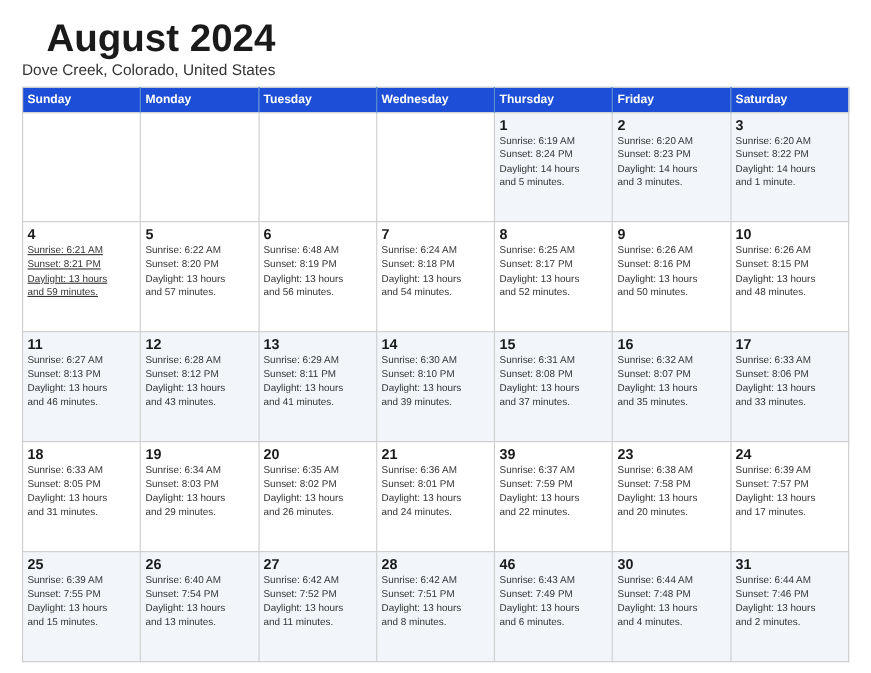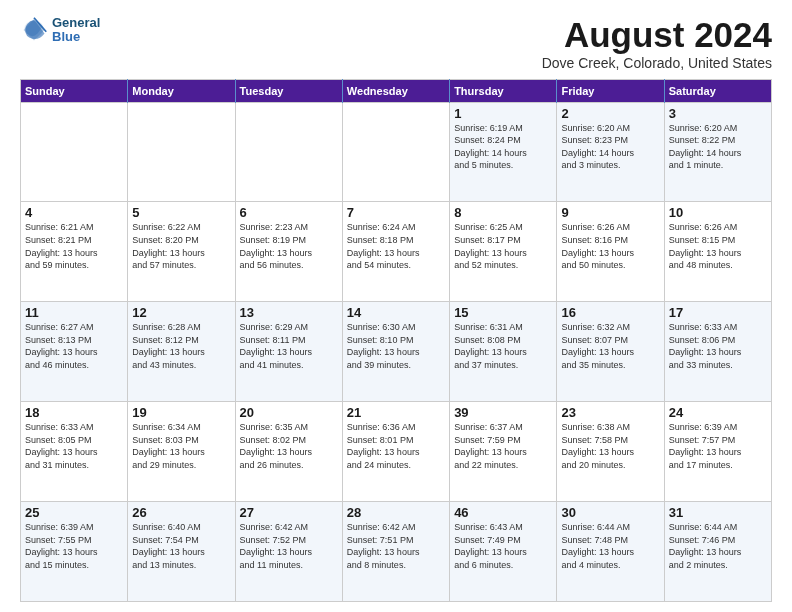--- a/index.html
+++ b/index.html
@@ -53,21 +53,21 @@
       font-weight: normal;
     }
     .calendar {
       flex: 1;
       border: 1px solid #ccc;
       border-collapse: collapse;
       width: 100%;
       table-layout: fixed;
     }
     .calendar thead tr {
-      background-color: #4c1d95;
+      background-color: #1d4ed8;
     }
     .calendar thead th {
       color: white;
       font-size: 11px;
       font-weight: bold;
       padding: 5px 4px;
       text-align: left;
       border-right: 1px solid #5a8fcc;
     }
     .calendar thead th:last-child {
@@ -102,34 +102,20 @@
     }
     .empty {
       background-color: #fff !important;
     }
   </style>
 </head>
 <body>
 
 <div class="page">
   <div class="header">
-    <div class="logo">
-      <svg class="logo-icon" viewBox="0 0 32 32">
-        <rect x="0" y="0" width="32" height="32" fill="none"></rect>
-        <polygon points="16,4 28,16 16,28 4,16" fill="#2e6db4" opacity="0.3"></polygon>
-        <polygon points="16,2 30,18" fill="none" stroke="#2e6db4" stroke-width="2"></polygon>
-        <path d="M8,8 Q16,2 24,8 Q30,14 24,22 Q16,30 8,22 Q2,14 8,8Z" fill="#2e6db4" opacity="0.15"></path>
-        <path d="M12,6 Q20,4 26,12 L20,20 Q14,26 8,20 Q4,14 10,8Z" fill="#2e6db4" opacity="0.4"></path>
-        <path d="M16,4 L28,20 Q22,28 14,26 Q6,24 6,16 Q6,8 16,4Z" fill="#2e6db4" opacity="0.6"></path>
-      </svg>
-      <div>
-        <div class="logo-text" style="color:#1a5276;">General</div>
-        <div class="logo-text" style="color:#2e6db4;">Blue</div>
-      </div>
-    </div>
     <div class="title-section">
       <div class="main-title">August 2024</div>
       <div class="subtitle">Dove Creek, Colorado, United States</div>
     </div>
   </div>
 
   <table class="calendar">
     <thead>
       <tr>
         <th>Sunday</th>
@@ -165,35 +151,35 @@
             <span class="day-num">3</span>
             <div class="day-info" style="white-space: pre-line;">Sunrise: 6:20 AM
 Sunset: 8:22 PM
 Daylight: 14 hours
 and 1 minute.</div>
           </td>
         </tr>
         <tr>
           <td>
             <span class="day-num">4</span>
-            <div class="day-info" style="white-space: pre-line;">Sunrise: 6:21 AM
+            <div class="day-info" style="white-space: pre-line; text-decoration: underline;">Sunrise: 6:21 AM
 Sunset: 8:21 PM
 Daylight: 13 hours
 and 59 minutes.</div>
           </td>
           <td>
             <span class="day-num">5</span>
             <div class="day-info" style="white-space: pre-line;">Sunrise: 6:22 AM
 Sunset: 8:20 PM
 Daylight: 13 hours
 and 57 minutes.</div>
           </td>
           <td>
             <span class="day-num">6</span>
-            <div class="day-info" style="white-space: pre-line;">Sunrise: 2:23 AM
+            <div class="day-info" style="white-space: pre-line;">Sunrise: 6:48 AM
 Sunset: 8:19 PM
 Daylight: 13 hours
 and 56 minutes.</div>
           </td>
           <td>
             <span class="day-num">7</span>
             <div class="day-info" style="white-space: pre-line;">Sunrise: 6:24 AM
 Sunset: 8:18 PM
 Daylight: 13 hours
 and 54 minutes.</div>

